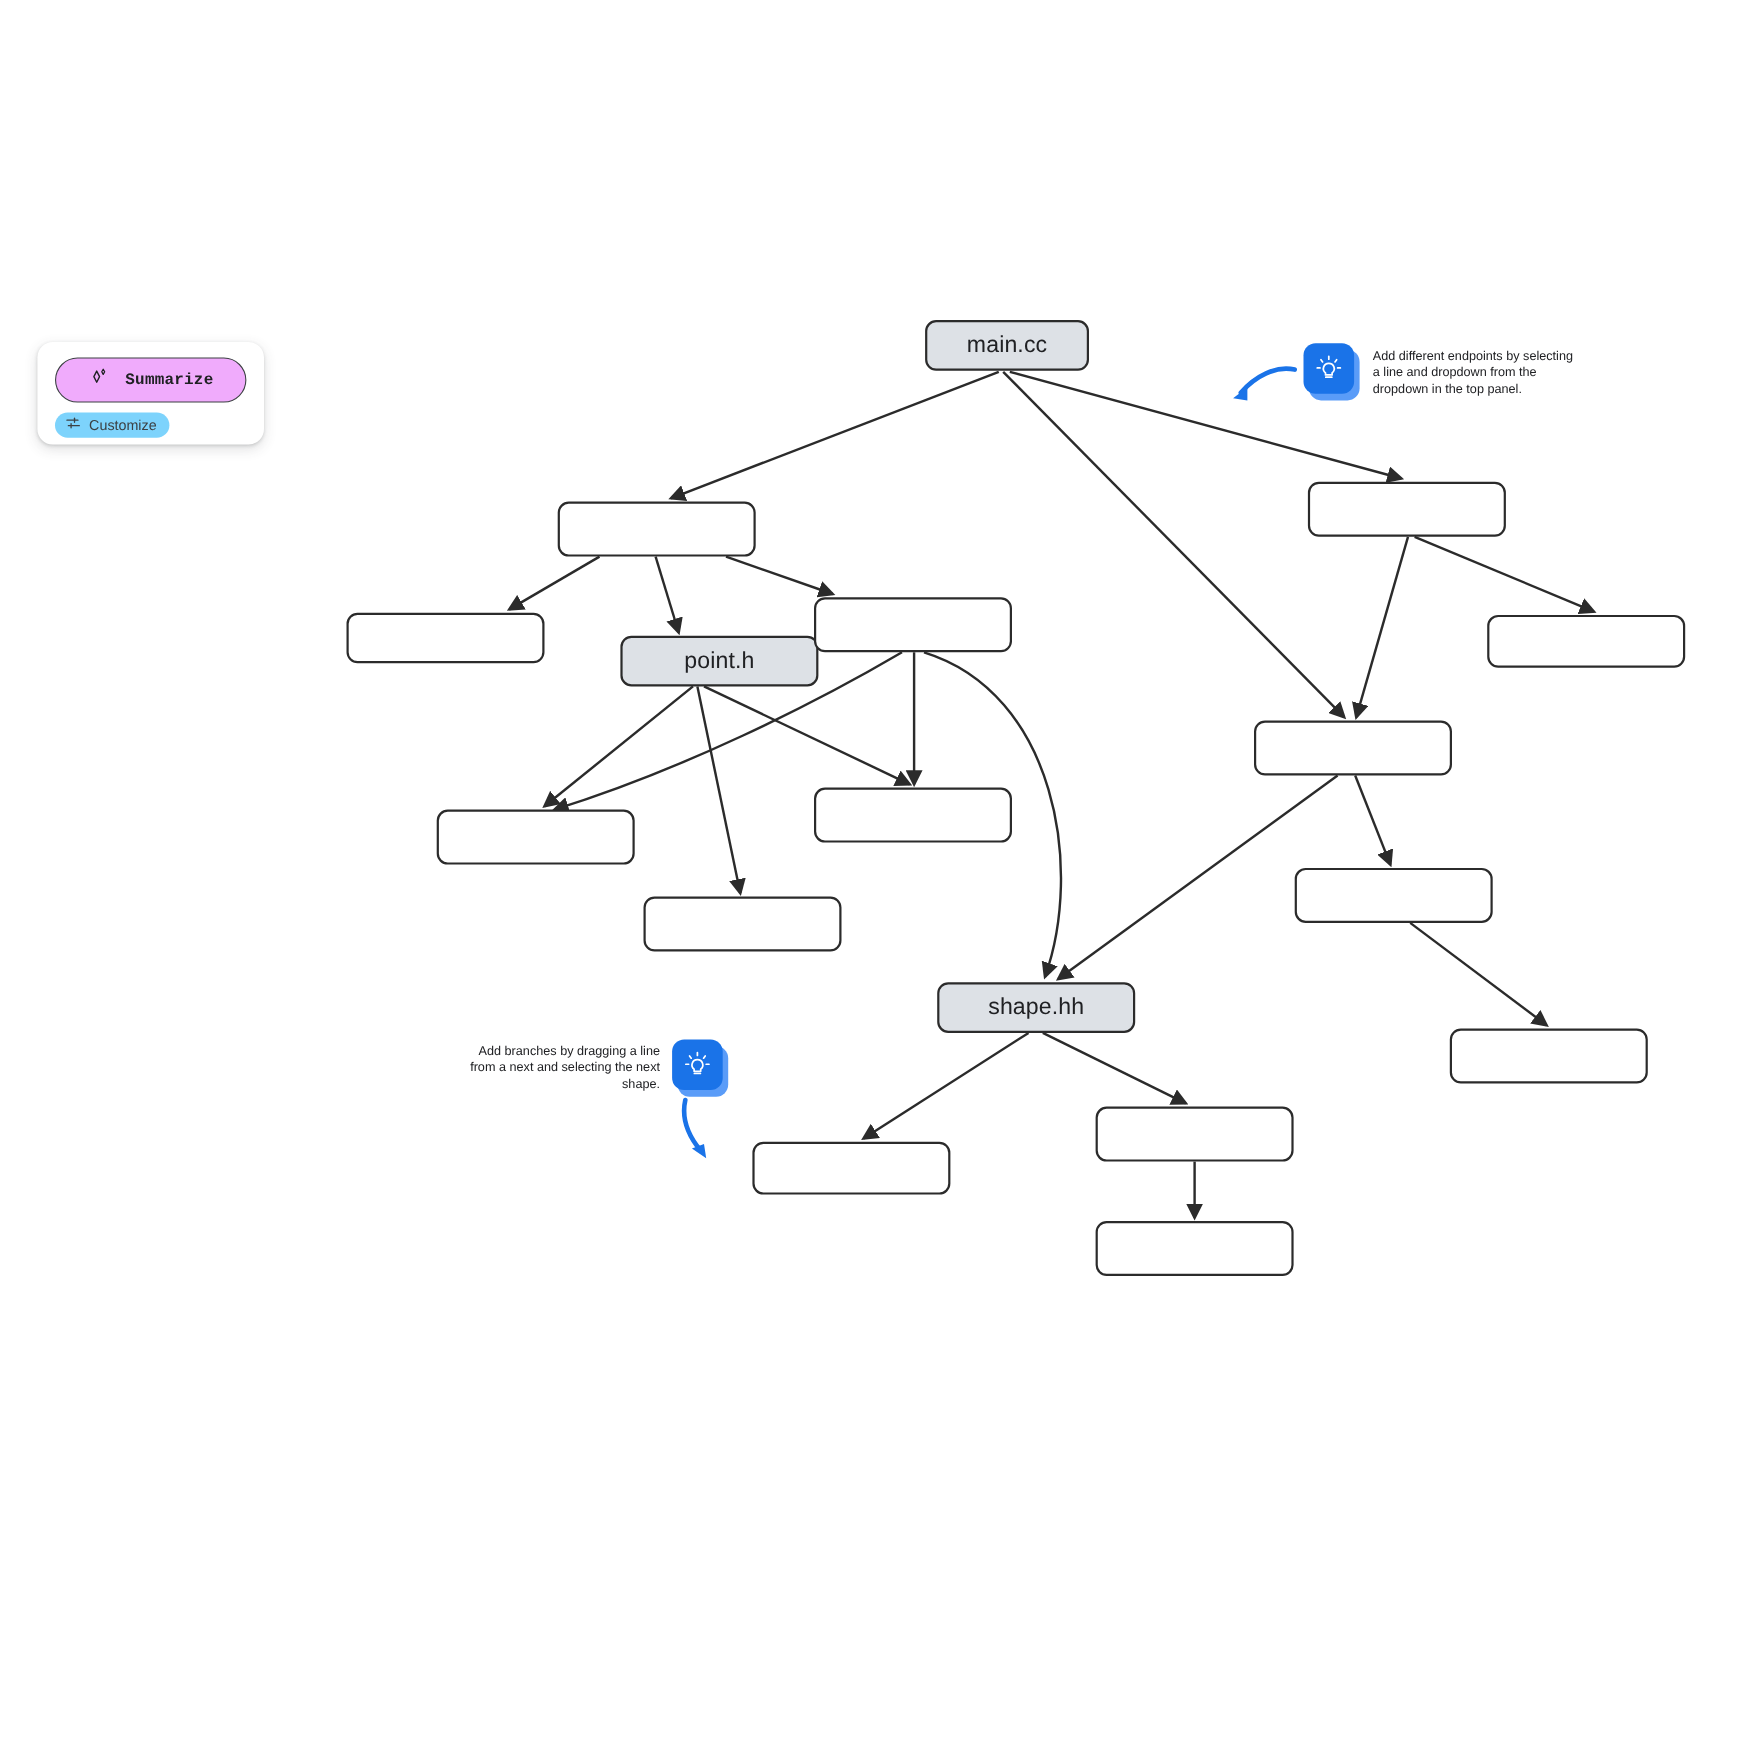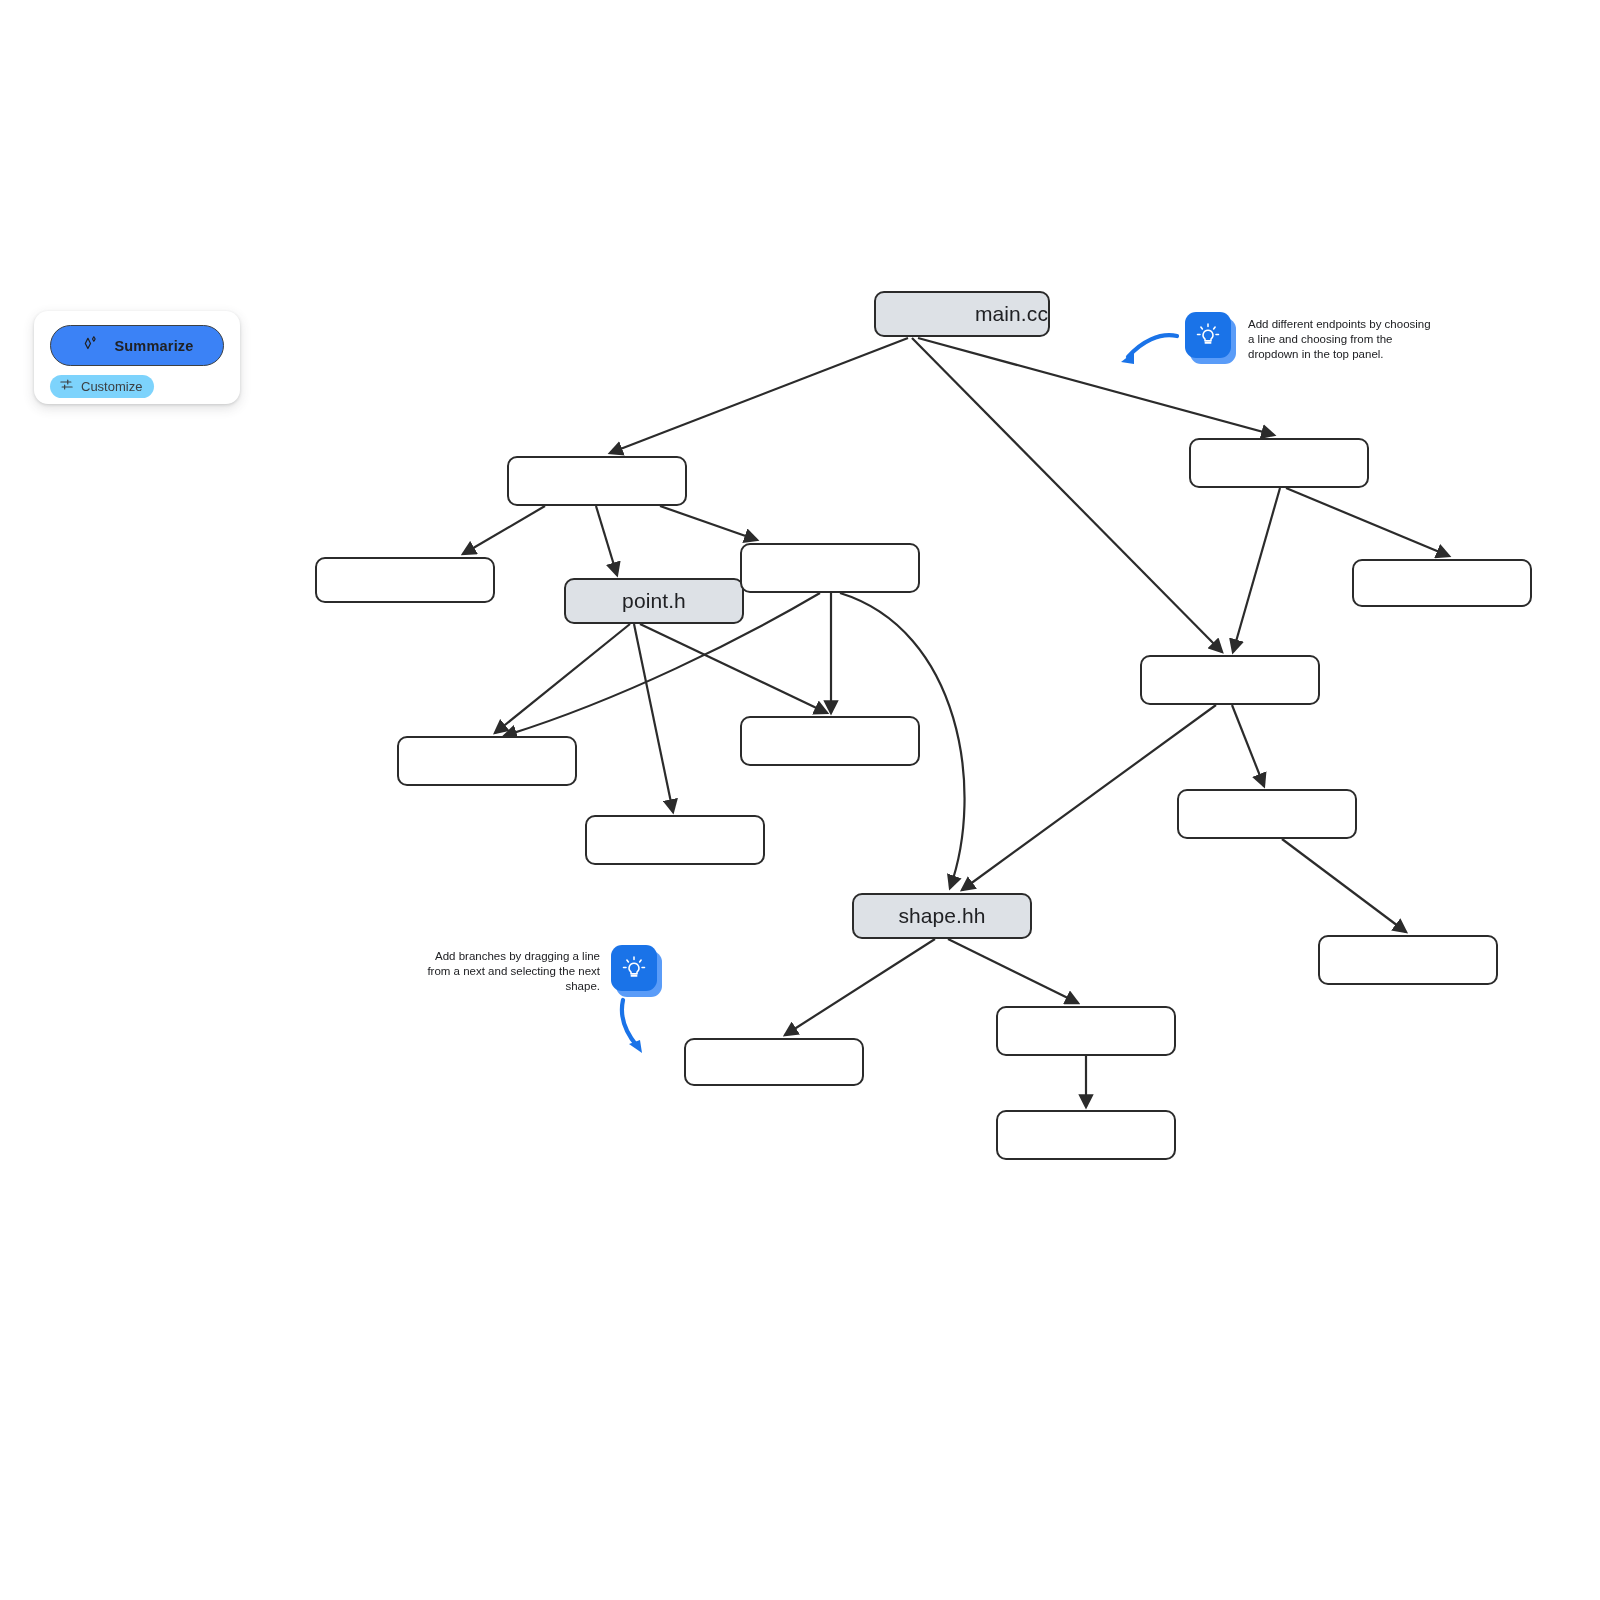--- a/index.html
+++ b/index.html
@@ -36,24 +36,25 @@
     border-radius:14px;
     box-shadow:0 1px 3px rgba(60,64,67,.18), 0 4px 12px rgba(60,64,67,.16);
     padding:0;
   }
   .summarize-btn{
     position:absolute;left:16px;top:14px;
     width:174px;height:41px;
     box-sizing:border-box;
     border:1px solid #3c4043;
     border-radius:21px;
-    background:#3b82f6;
+    background:#f0abfc;
     display:flex;align-items:center;justify-content:center;
     gap:14px;
     cursor:pointer;
+    font-family:Liberation Mono, monospace;
   }
   .summarize-btn .label{
     font-size:14.5px;font-weight:bold;color:#202124;letter-spacing:.2px;
   }
   .customize-chip{
     position:absolute;left:16px;top:64px;
     height:23px;
     box-sizing:border-box;
     border-radius:12px;
     background:#7dd3fc;
@@ -147,21 +148,21 @@
       <path d="M 1282 839 L 1406 932"></path>
 
       <path d="M 935 939 L 785 1035"></path>
 
       <path d="M 948 939 L 1078 1003"></path>
 
       <path d="M 1086 1056 L 1086 1107"></path>
     </g>
   </svg>
 
-  <div class="node filled" style="left:874px;top:291px;width:176px;height:46px;justify-content:flex-end;">
+  <div class="node filled" style="left:841px;top:291px;width:149px;height:46px;">
     <span>main.cc</span>
   </div>
 
   <div class="node" style="left:507px;top:456px;width:180px;height:50px;">
     <span></span>
   </div>
 
   <div class="node" style="left:1189px;top:438px;width:180px;height:50px;">
     <span></span>
   </div>
@@ -257,21 +258,21 @@
           <path d="M12 8.2 a3.9 3.9 0 0 0 -2.4 7 v1.5 h4.8 v-1.5 A3.9 3.9 0 0 0 12 8.2 z" fill="none" stroke="#ffffff" stroke-width="1.25" stroke-linejoin="round"></path>
           <line x1="9.8" y1="18.3" x2="14.2" y2="18.3" stroke="#ffffff" stroke-width="1.25" stroke-linecap="round"></line>
           <line x1="12" y1="3.2" x2="12" y2="5.2" stroke="#ffffff" stroke-width="1.25" stroke-linecap="round"></line>
           <line x1="6.3" y1="5.6" x2="7.5" y2="7.2" stroke="#ffffff" stroke-width="1.25" stroke-linecap="round"></line>
           <line x1="17.7" y1="5.6" x2="16.5" y2="7.2" stroke="#ffffff" stroke-width="1.25" stroke-linecap="round"></line>
           <line x1="3.6" y1="11.6" x2="5.6" y2="11.6" stroke="#ffffff" stroke-width="1.25" stroke-linecap="round"></line>
           <line x1="18.4" y1="11.6" x2="20.4" y2="11.6" stroke="#ffffff" stroke-width="1.25" stroke-linecap="round"></line>
         </svg>
       </div>
     </div>
-    <div class="tip-text">Add different endpoints by choosing a line and choosing from the dropdown in the top panel.</div>
+    <div class="tip-text">Add different endpoints by selecting a line and dropdown from the dropdown in the top panel.</div>
   </div>
 
   <div class="tip" id="tip-branches">
     <div class="tip-text">Add branches by dragging a line from a next and selecting the next shape.</div>
     <div class="bulb">
       <div class="back"></div>
       <div class="front">
         <svg width="30" height="30" viewBox="0 0 24 24">
           <path d="M12 8.2 a3.9 3.9 0 0 0 -2.4 7 v1.5 h4.8 v-1.5 A3.9 3.9 0 0 0 12 8.2 z" fill="none" stroke="#ffffff" stroke-width="1.25" stroke-linejoin="round"></path>
           <line x1="9.8" y1="18.3" x2="14.2" y2="18.3" stroke="#ffffff" stroke-width="1.25" stroke-linecap="round"></line>

